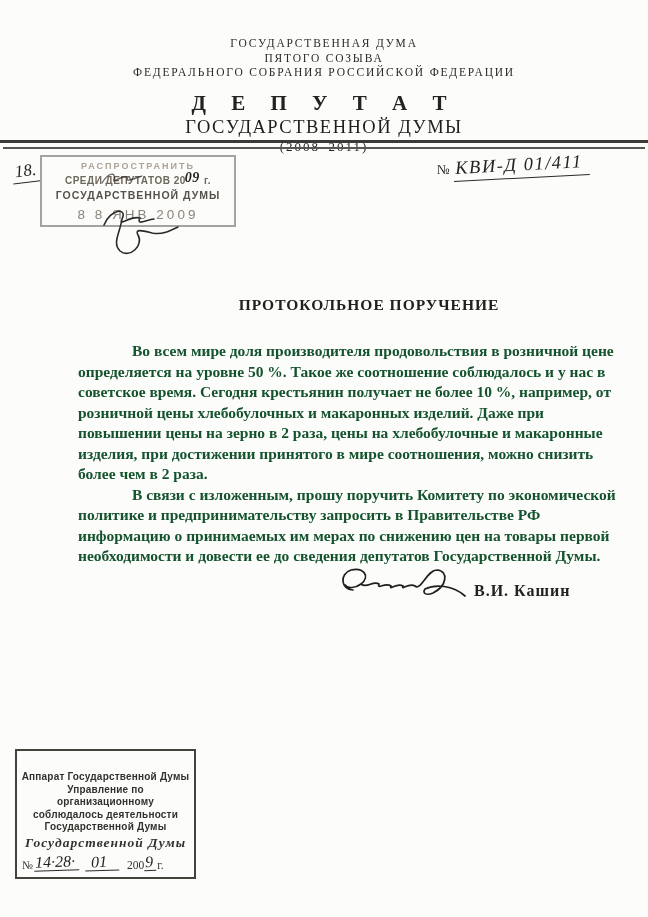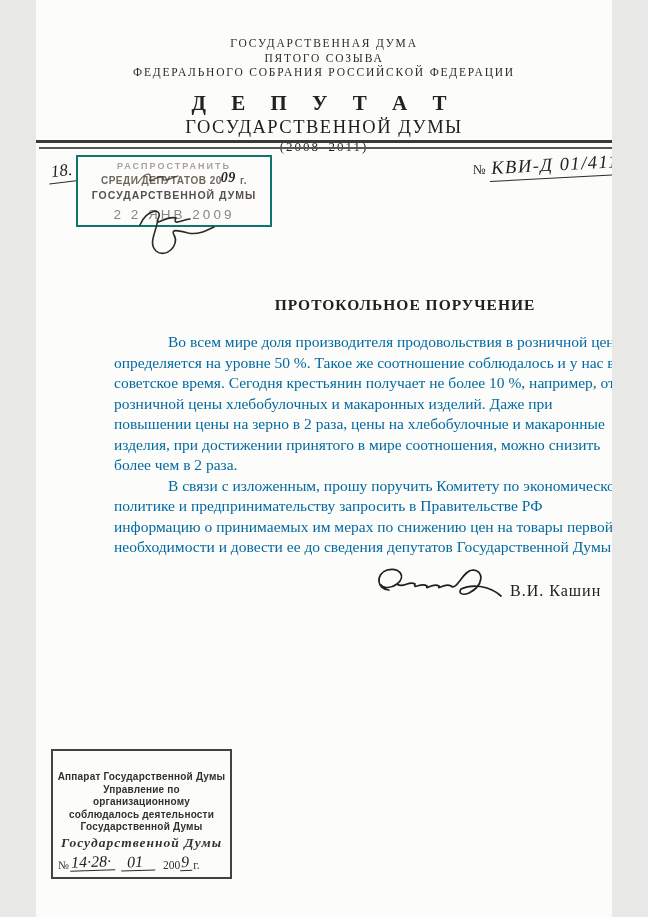--- a/index.html
+++ b/index.html
@@ -1,18 +1,18 @@
 <!DOCTYPE html>
 <html><head>
 <meta charset="utf-8">
 <style>
   html, body { margin: 0; padding: 0; background: #e8e8e6; }
   .page {
     position: relative;
-    width: 576px;
+    width: 648px;
     height: 917px;
     margin: 0 auto;
     background: #fcfcfa;
     font-family: "Liberation Serif", serif;
     color: #1f1e1c;
     overflow: hidden;
   }
 
   
   .letterhead { position: absolute; top: 36px; left: 0; width: 100%; text-align: center; }
@@ -20,21 +20,21 @@
   .lh-role { margin-top: 11px; font-size: 21px; font-weight: bold; letter-spacing: 10px; color: #23221f; }
   .lh-org  { font-size: 18.5px; letter-spacing: 1.5px; margin-top: 1px; }
   .lh-years{ font-size: 13px; letter-spacing: 2px; margin-top: 1px; }
 
   .rule-thick { position: absolute; top: 140px; left: 0; width: 648px; height: 3px; background: #3b3a37; }
   .rule-thin  { position: absolute; top: 147px; left: 3px; width: 642px; height: 1.5px; background: #585650; }
 
   
   .routing-stamp {
     position: absolute; left: 40px; top: 155px; width: 196px; height: 72px;
-    border: 2px solid #0f766e; box-sizing: border-box;
+    border: 2px solid #a3a3a3; box-sizing: border-box;
     text-align: center; padding-top: 4px;
   }
   .rs-line1 { font-family: "Liberation Sans", sans-serif; font-weight: bold; font-size: 9px;
               letter-spacing: 2px; color: #aba295; }
   .rs-line2 { font-family: "Liberation Sans", sans-serif; font-weight: bold; font-size: 10px;
               letter-spacing: 0.5px; color: #6e675c; margin-top: 1px; }
   .rs-line3 { font-family: "Liberation Sans", sans-serif; font-weight: bold; font-size: 10.5px;
               letter-spacing: 1px; color: #57514a; margin-top: 1px; }
   .rs-date  { font-family: "Liberation Sans", sans-serif; font-size: 13.5px; letter-spacing: 3px;
               color: #8b857b; margin-top: 6px; }
@@ -57,28 +57,28 @@
     display: inline-block; font-size: 18.5px; letter-spacing: 1.5px;
     transform: rotate(-3deg); transform-origin: left bottom;
     border-bottom: 1.4px solid #2b2a27; padding: 0 6px 2px 2px;
   }
 
   
   .doc-title {
     position: absolute; top: 287px; left: 80px; width: 560px; margin: 9px;
     text-align: center; font-size: 15.5px; font-weight: bold; letter-spacing: 1px; color: #22211e;
   }
-  .body-text { position: absolute; left: 78px; top: 332px; width: 548px;
-               font-size: 15.5px; line-height: 20.5px; color: #0369a1; }
+  .body-text { position: absolute; left: 78px; top: 341px; width: 548px;
+               font-size: 15.5px; line-height: 20.5px; color: #14532d; font-weight: bold; }
   .body-text p { margin: 0; white-space: pre-line; text-indent: 54px; }
 
   
   .sig-image { position: absolute; left: 333px; top: 560px; }
   .sig-name  { position: absolute; left: 474px; top: 582px;
-               font-size: 16px; font-weight: normal; letter-spacing: 1px; color: #23221f; }
+               font-size: 16px; font-weight: bold; letter-spacing: 1px; color: #23221f; }
 
   
   .office-stamp {
     position: absolute; left: 15px; top: 749px; width: 181px;
     border: 2px solid #45423c; box-sizing: border-box;
     padding: 20px 3px 6px; text-align: center; color: #33312c;
   }
   .os-line { font-family: "Liberation Sans", sans-serif; font-weight: bold;
              font-size: 10px; line-height: 12.5px; letter-spacing: 0.2px; }
   .os-heading { margin-top: 10px; font-size: 14.5px; font-weight: bold; letter-spacing: 3px; color: #2d2b27; }
@@ -113,21 +113,21 @@
   <div class="rule-thin"></div>
 
   <div class="margin-note hand">18.</div>
 
   <div class="routing-stamp">
     <div class="rs-line1">РАСПРОСТРАНИТЬ</div>
     <div class="rs-line2"><span>СРЕДИ ДЕПУТАТОВ</span>
       <span>20</span><span class="hand rs-hand-year">09</span>
       <span>г.</span></div>
     <div class="rs-line3">ГОСУДАРСТВЕННОЙ ДУМЫ</div>
-    <div class="rs-date">2 2 ЯНВ 2009</div>
+    <div class="rs-date">8 8 ЯНВ 2009</div>
     <svg class="rs-scribble" width="70" height="18" viewBox="0 0 70 18">
       <path d="M12,14 C18,4 26,2 24,10 C22,16 30,6 38,8 C34,14 44,10 52,7" fill="none" stroke="#3a3631" stroke-width="1.3" stroke-linecap="round" opacity="0.8"></path>
     </svg>
     <svg class="rs-signature" width="96" height="58" viewBox="0 0 96 58">
       <path d="M10,22 C16,6 34,4 28,16 C24,25 36,12 46,15 C42,23 52,17 60,16
                M28,16 C26,30 18,40 26,48 C36,56 50,42 44,32 C40,25 50,28 58,30 C68,32 76,28 84,24" fill="none" stroke="#2c2a26" stroke-width="1.6" stroke-linecap="round"></path>
     </svg>
   </div>
 
   <div class="doc-number">

